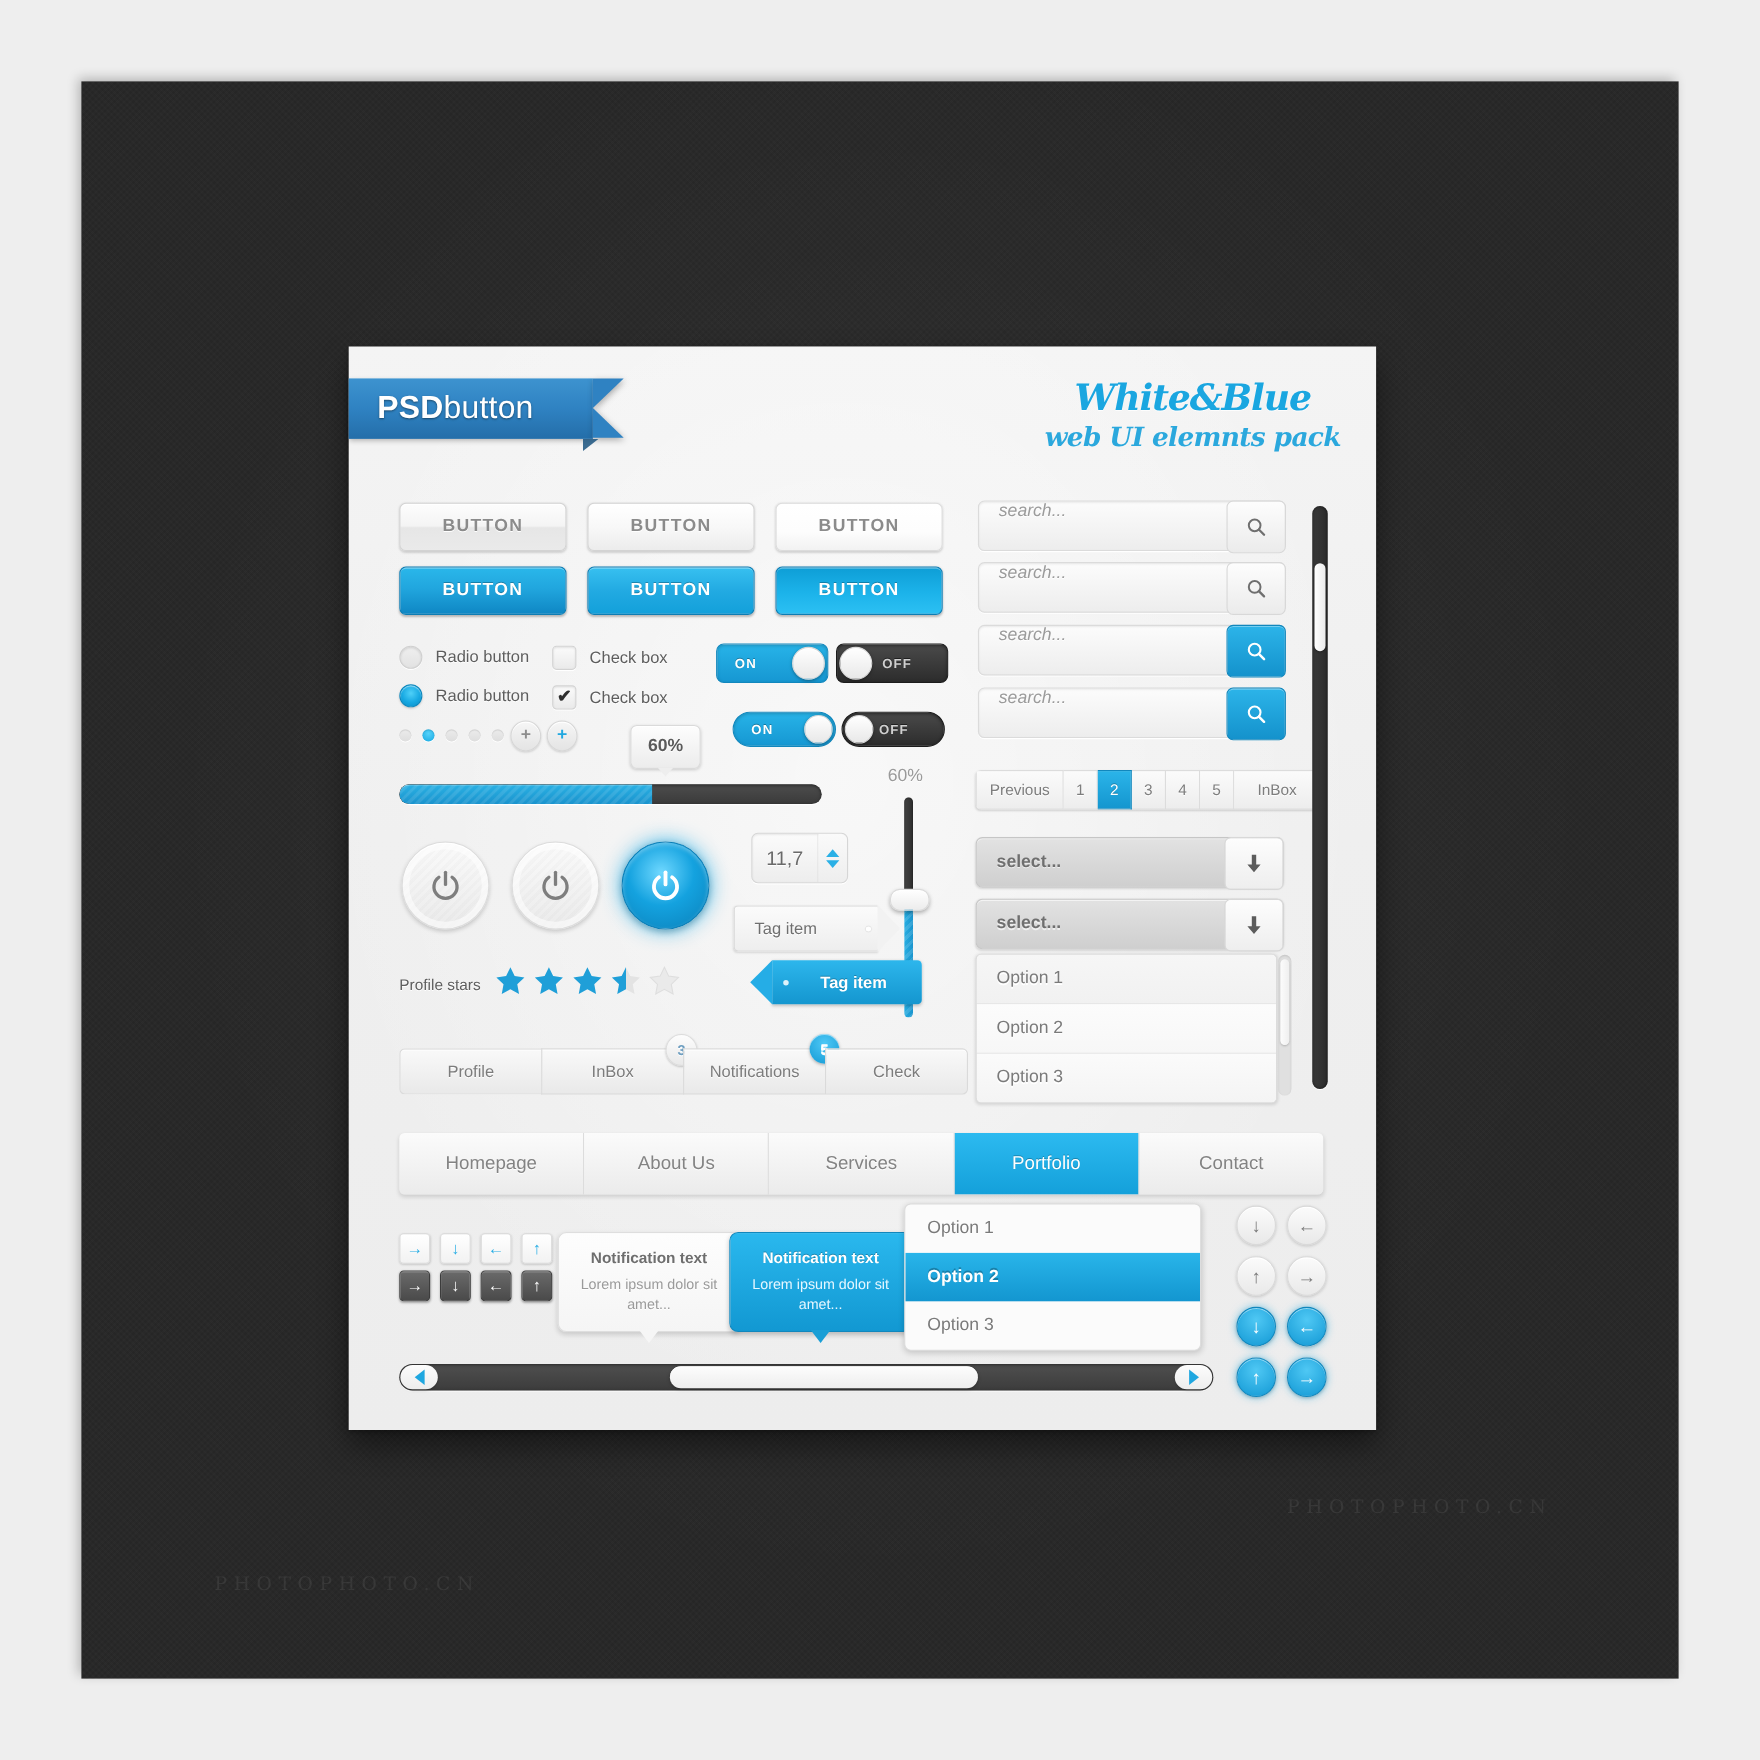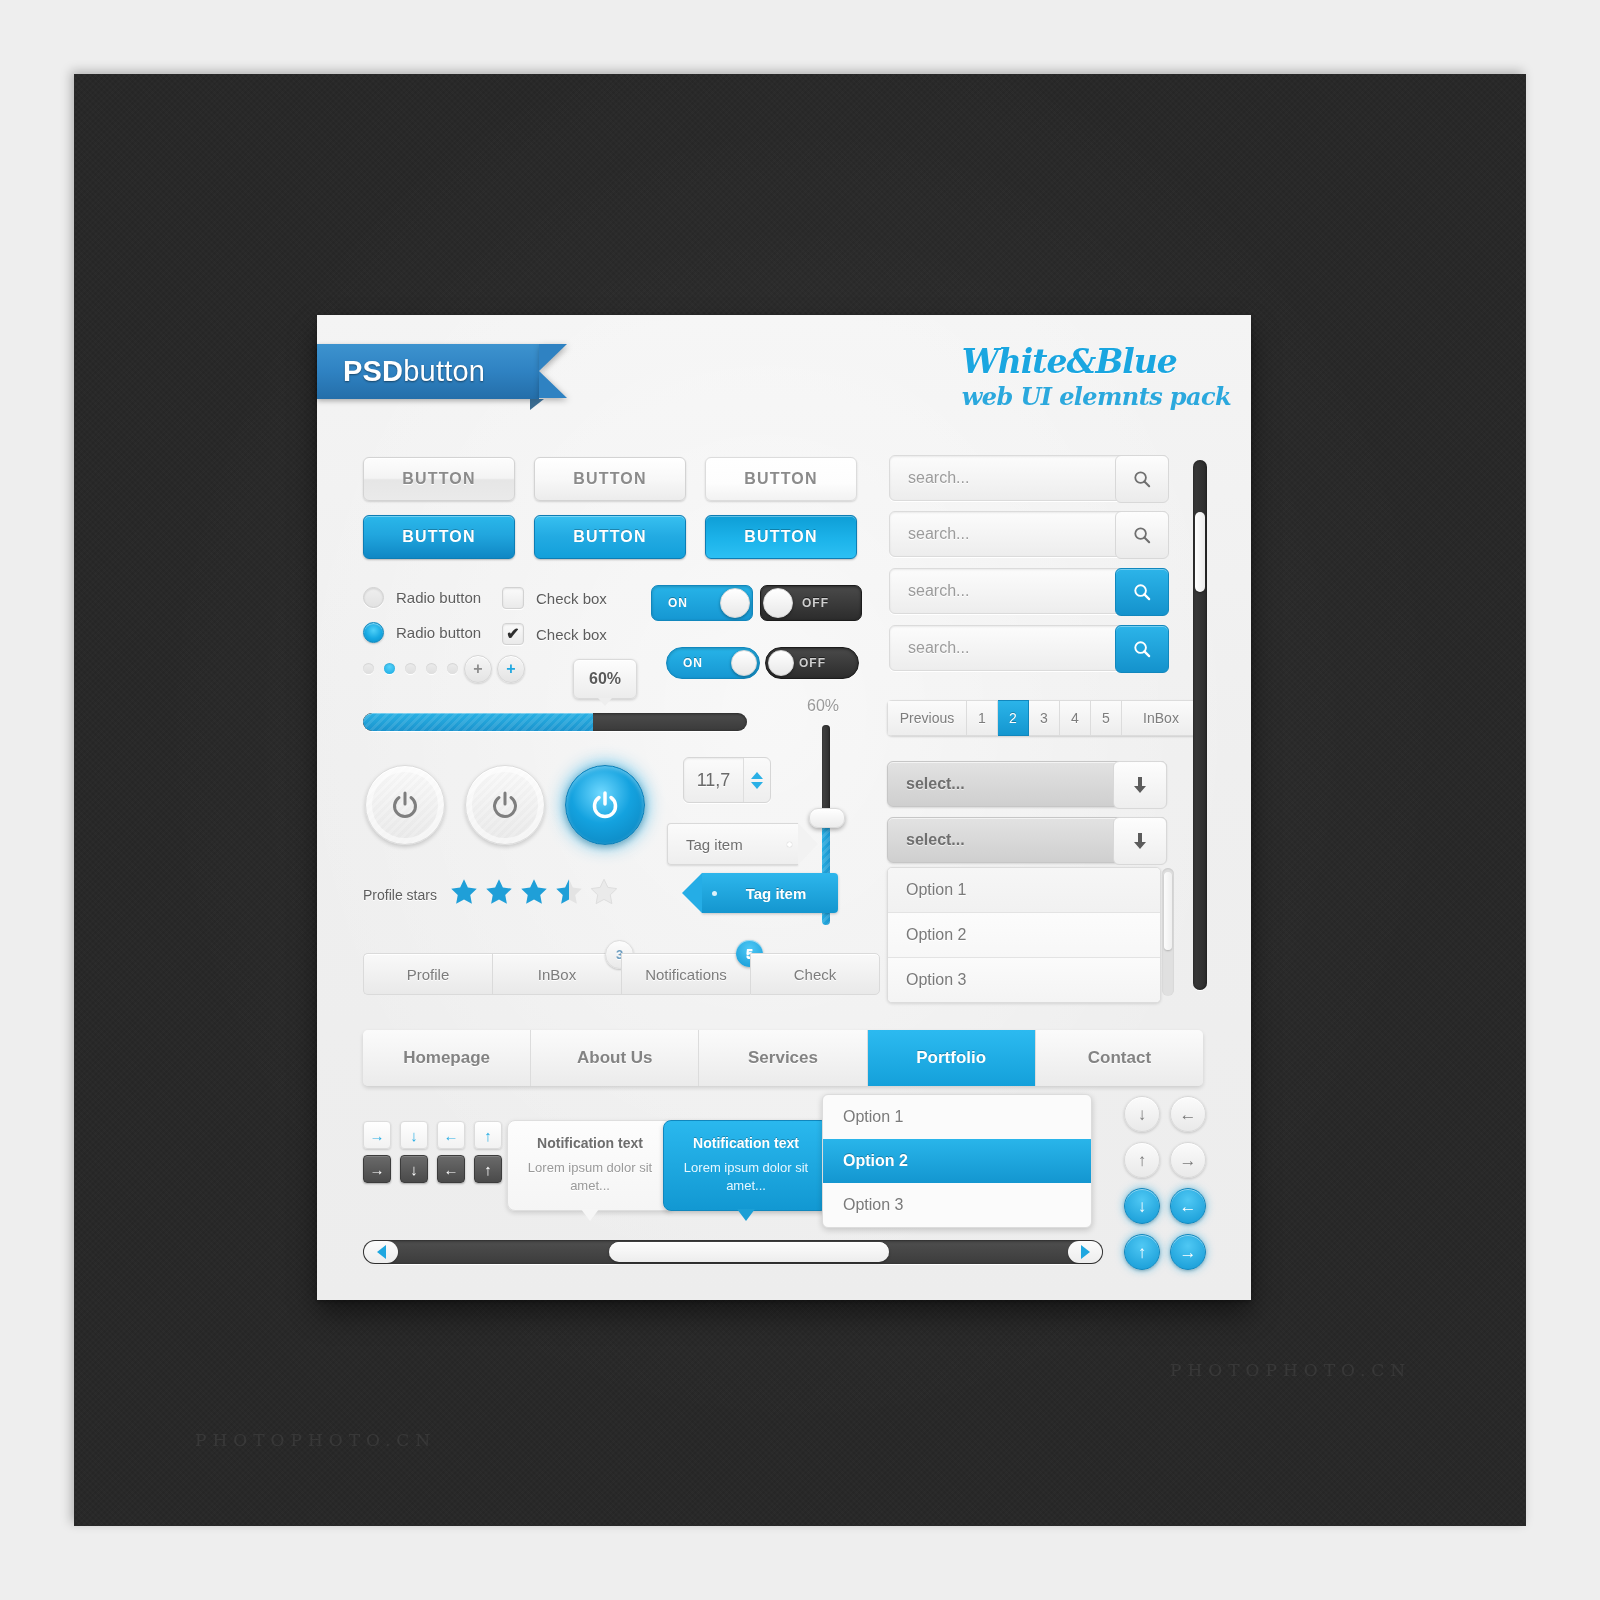--- a/index.html
+++ b/index.html
@@ -56,21 +56,21 @@
   }
   .ribbon-text{
     padding-left:26px;font-size:29px;color:#fff;letter-spacing:.2px;
     text-shadow:0 1px 2px rgba(0,0,0,.45);
   }
   .ribbon-text b{font-weight:bold;}
   .ribbon-text span{font-weight:normal;}
 
   
   .headline{
-    position:absolute;right:20px;top:30px;text-align:left;line-height:1.05;
+    position:absolute;right:32px;top:30px;text-align:center;line-height:1.05;
   }
   .headline .l1{
     font-family:"DejaVu Serif", serif;font-style:italic;font-weight:bold;
     font-size:33px;color:#1aa6e0;text-shadow:0 1px 0 rgba(255,255,255,.8);
     letter-spacing:-1px;
   }
   .headline .l2{
     font-family:"DejaVu Serif", serif;font-style:italic;font-weight:bold;
     font-size:24px;color:#2ba8dd;margin-top:4px;letter-spacing:-.6px;
   }
@@ -270,23 +270,24 @@
     position:absolute;top:-14px;right:-13px;width:27px;height:27px;border-radius:50%;
     display:flex;align-items:center;justify-content:center;font-size:13px;font-weight:bold;
   }
   .badge.grey{background:linear-gradient(180deg,#fdfdfd,#e9e9e9);color:#6e9ec0;border:1px solid #dcdcdc;
     box-shadow:0 1px 2px rgba(0,0,0,.2);}
   .badge.blue{background:radial-gradient(circle at 50% 32%,#4ec8f6,#1399d4);color:#fff;
     box-shadow:0 1px 3px rgba(0,0,0,.3), inset 0 1px 0 rgba(255,255,255,.5);}
 
   
   .search{
-    width:278px;height:44px;display:flex;align-items:center;position:relative;
+    width:278px;height:44px;display:flex;position:relative;
     background:linear-gradient(180deg,#fcfcfc,#ededed);border:1px solid #dbdbdb;border-radius:6px;
     box-shadow:inset 0 1px 2px rgba(0,0,0,.08), 0 1px 0 #fff;
+    font-style:italic;
   }
   .search .ph{padding-left:18px;font-size:16px;color:#9b9b9b;text-shadow:0 1px 0 #fff;}
   .search .sbtn{
     position:absolute;right:-1px;top:-1px;width:52px;height:46px;border-radius:6px;
     display:flex;align-items:center;justify-content:center;
     background:linear-gradient(180deg,#fdfdfd,#ebebeb);border:1px solid #d8d8d8;
   }
   .search .sbtn.blue{
     background:linear-gradient(180deg,#2cb4e9,#1492cc);border-color:#1187bd;
     box-shadow:inset 0 1px 0 rgba(255,255,255,.35);
@@ -336,21 +337,21 @@
   .popup .caret{
     position:absolute;left:118px;top:-10px;width:0;height:0;
     border-left:11px solid transparent;border-right:11px solid transparent;border-bottom:10px solid #fbfbfb;
   }
   .popt{height:44px;display:flex;align-items:center;padding-left:20px;font-size:16px;color:#7a7a7a;text-shadow:0 1px 0 #fff;}
   .popt.sel{background:linear-gradient(180deg,#29b5ea,#1396d0);color:#fff;font-weight:bold;text-shadow:0 -1px 0 rgba(0,0,0,.25);}
 
   
   .mainnav{display:flex;height:56px;border-radius:5px;overflow:hidden;box-shadow:0 2px 4px rgba(0,0,0,.14);}
   .nav-i{
-    flex:1;display:flex;align-items:center;justify-content:center;font-size:17px;font-weight:bold;
+    flex:1;display:flex;align-items:center;justify-content:center;font-size:17px;font-weight:normal;
     background:linear-gradient(180deg,#fbfbfb,#ebebeb);border-right:1px solid #dcdcdc;
     color:#838383;text-shadow:0 1px 0 #fff;
   }
   .nav-i:last-child{border-right:none;}
   .nav-i.act{background:linear-gradient(180deg,#2cbaf0,#14a0da);color:#fff;text-shadow:0 -1px 0 rgba(0,0,0,.25);}
 
   
   .sq{
     width:26px;height:26px;border-radius:4px;display:flex;align-items:center;justify-content:center;
     font-size:15px;line-height:1;

